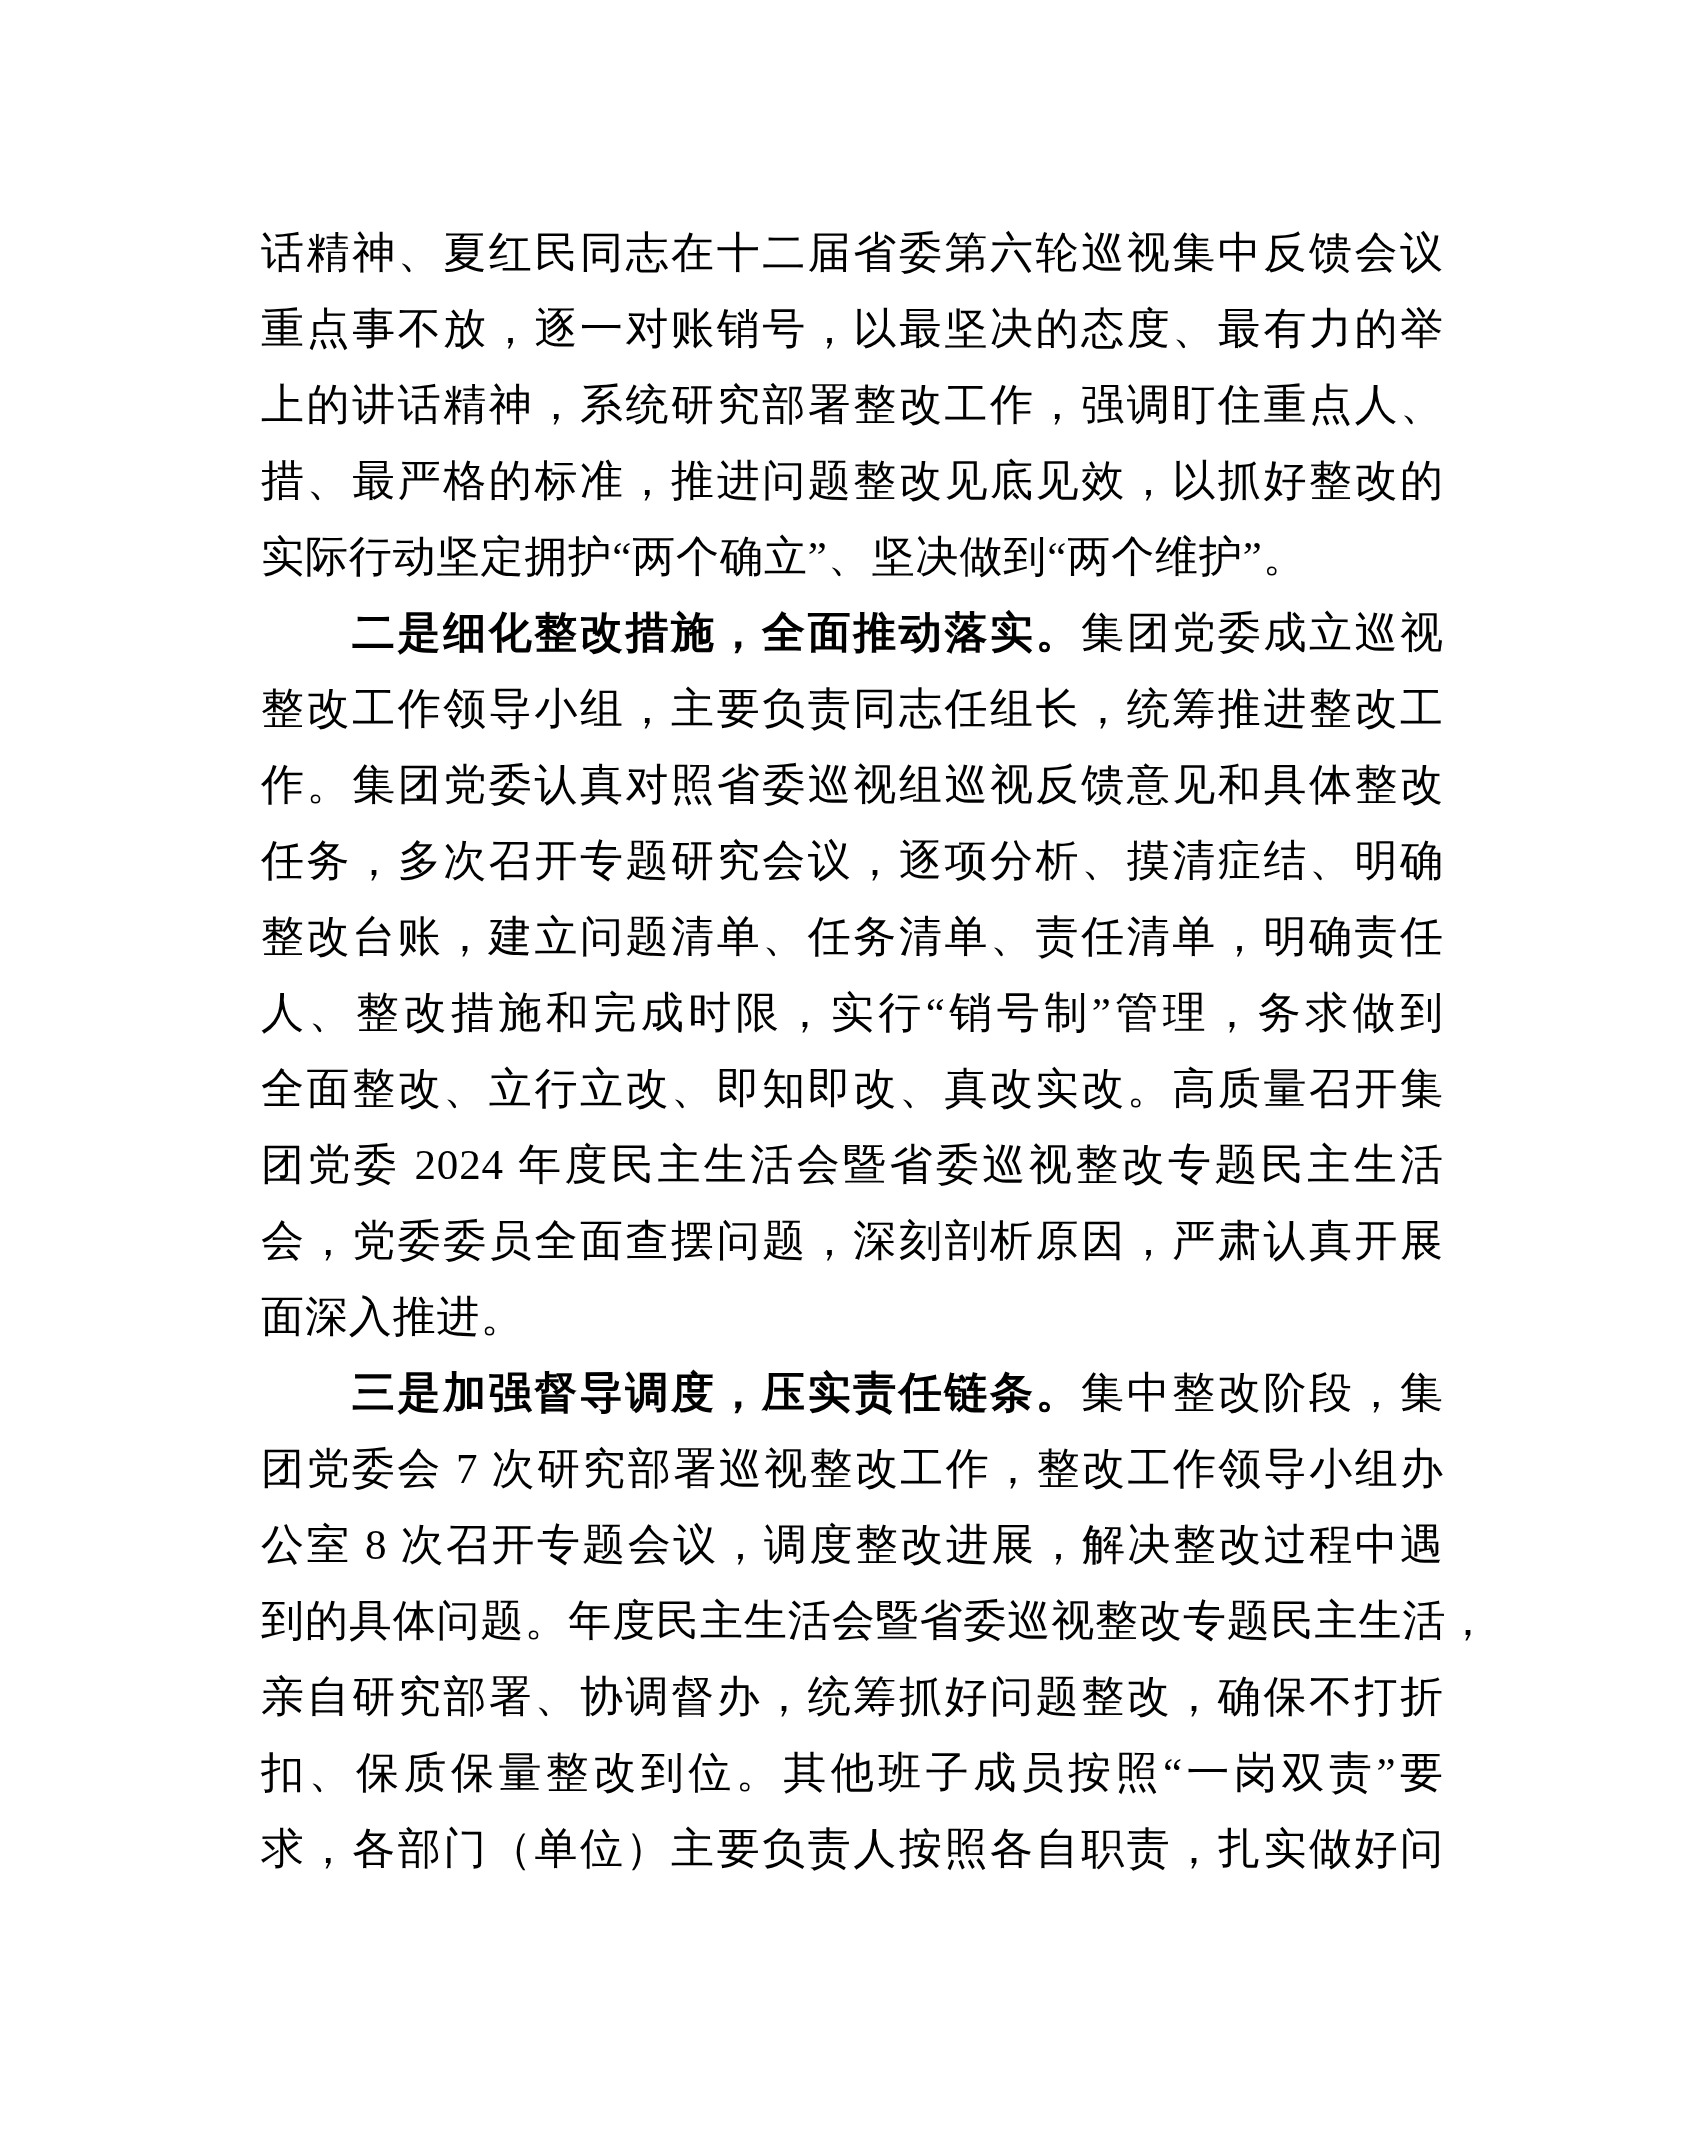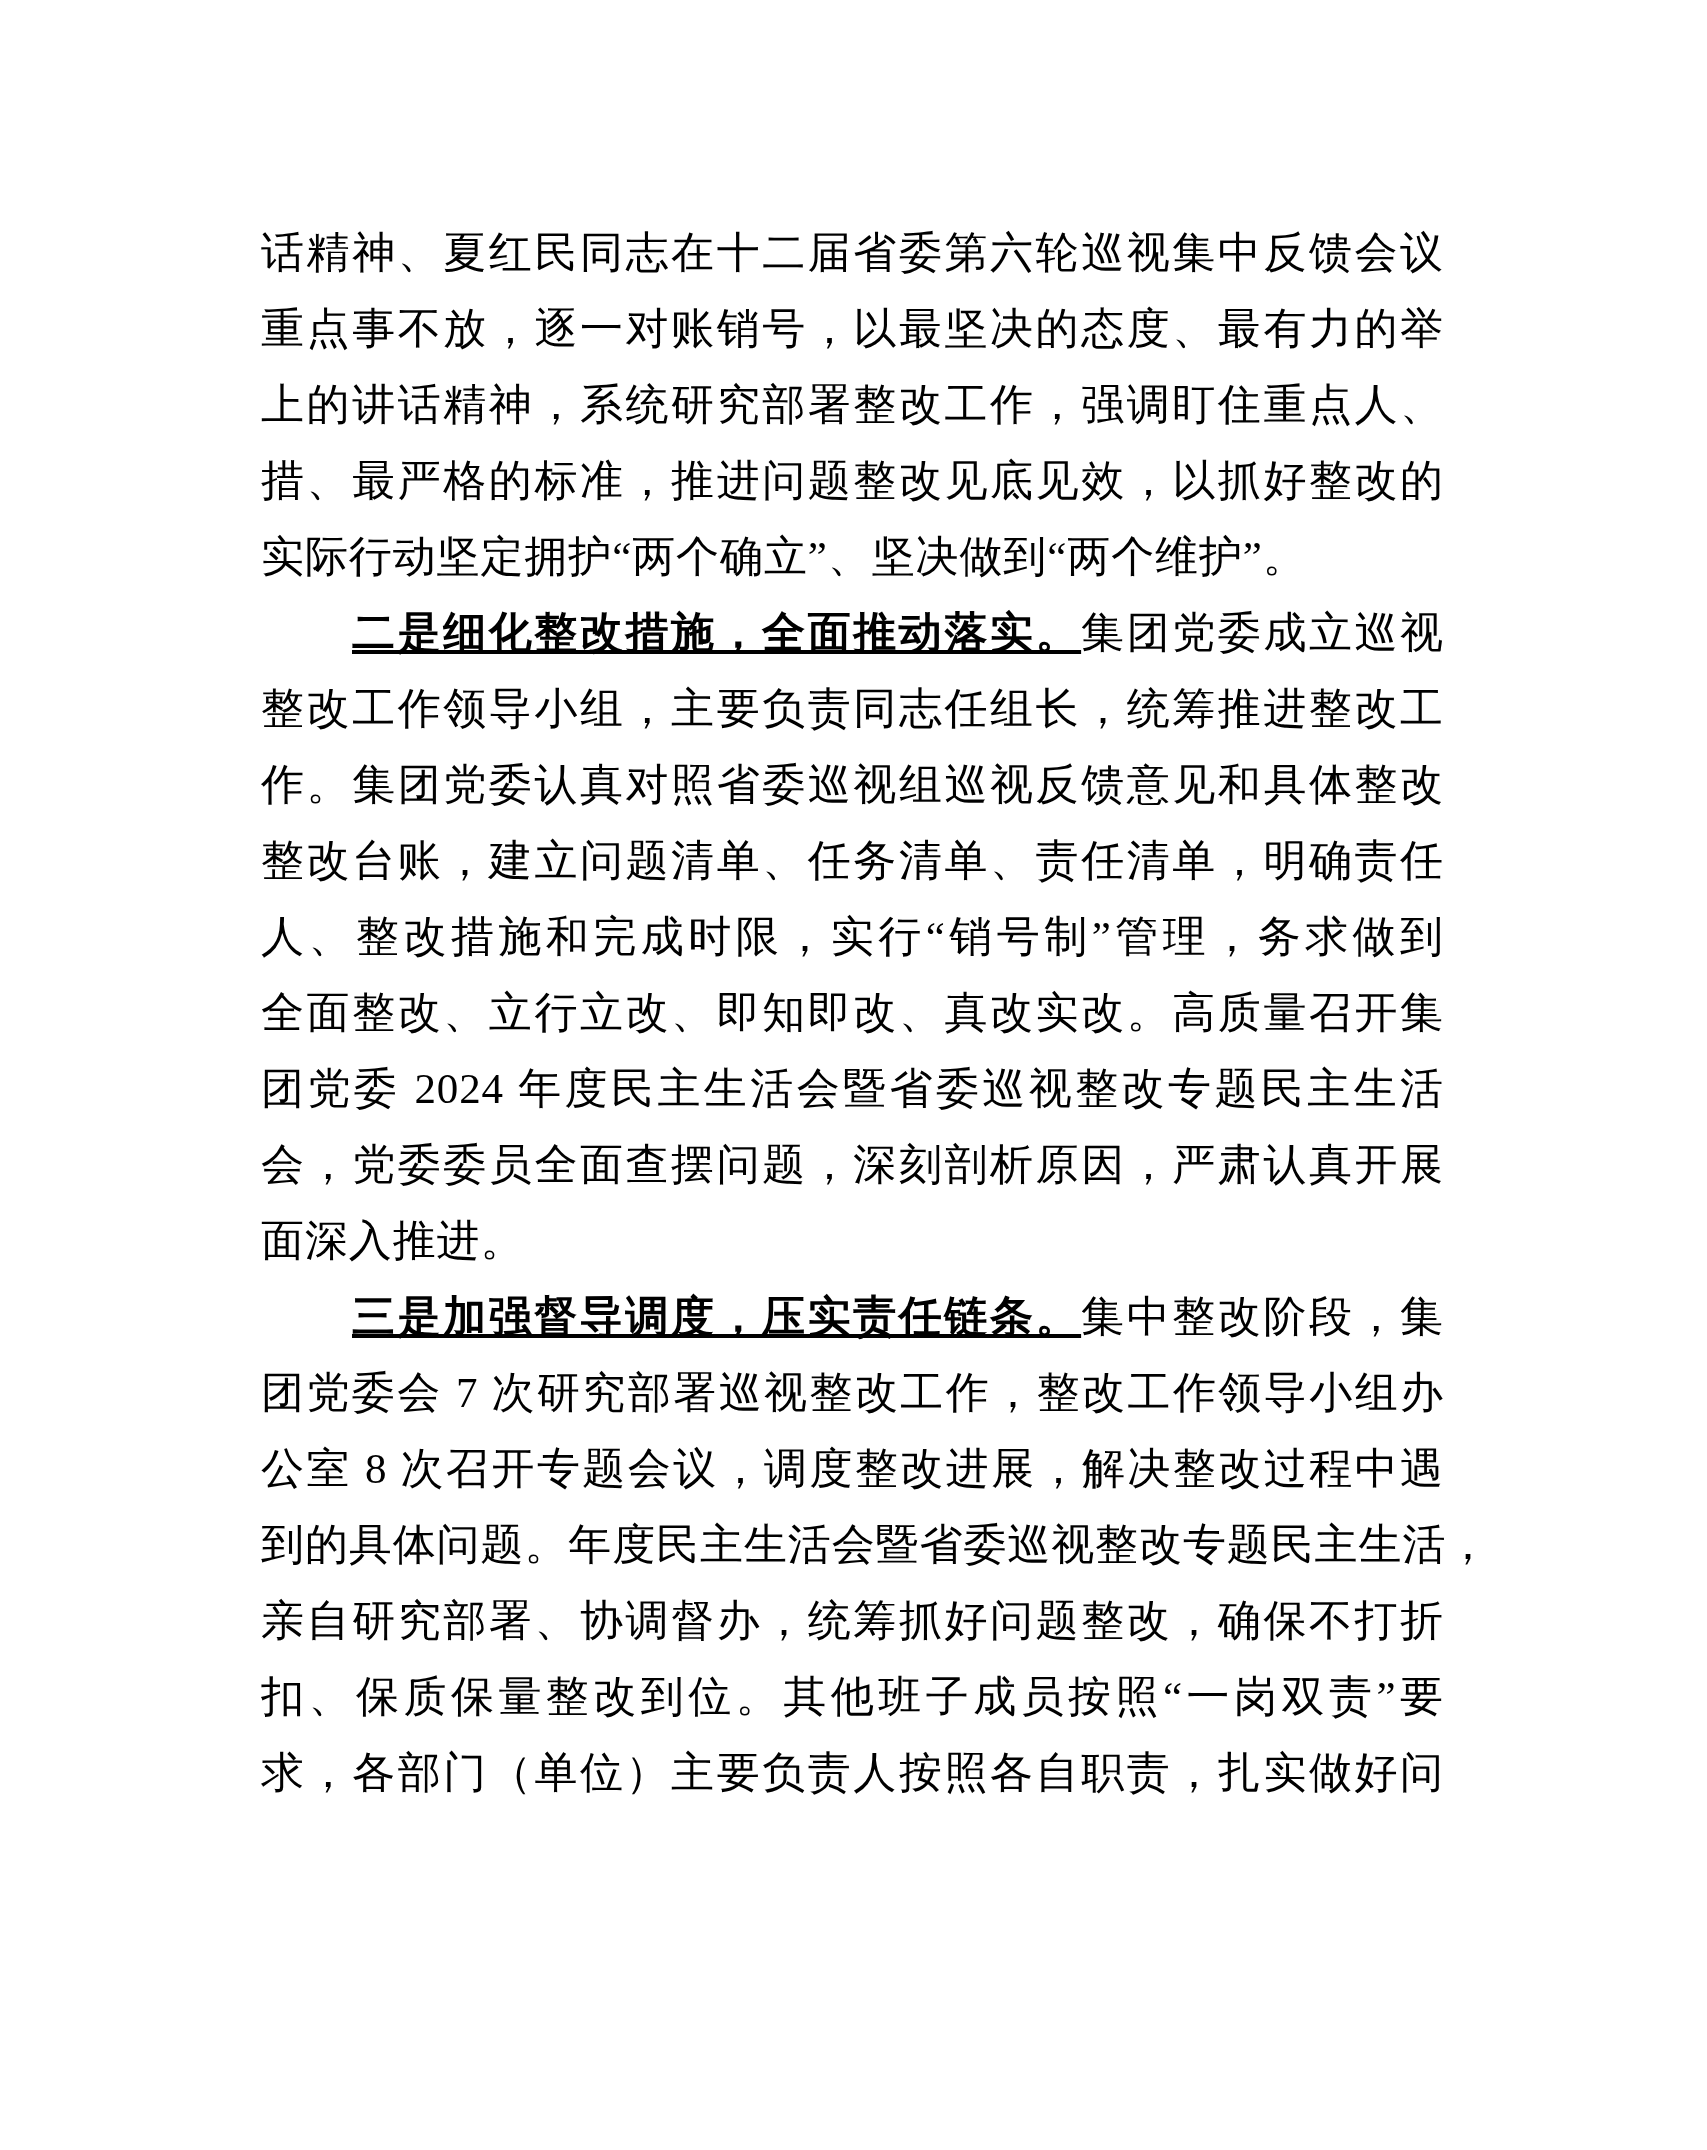--- a/index.html
+++ b/index.html
@@ -33,36 +33,36 @@
     color: #000000;
   }
   .line.flush {
     text-align-last: left;
   }
   .line.indent {
     text-indent: 91px;
   }
   .line .bold {
     font-weight: 700;
-    text-decoration: underline;
   }
 </style>
 </head>
 <body>
 
 <div class="page">
   <div class="content" id="content">
       <div class="line"><span>话精神、夏红民同志在十二届省委第六轮巡视集中反馈会议</span></div>
       <div class="line"><span>重点事不放，逐一对账销号，以最坚决的态度、最有力的举</span></div>
       <div class="line"><span>上的讲话精神，系统研究部署整改工作，强调盯住重点人、</span></div>
       <div class="line"><span>措、最严格的标准，推进问题整改见底见效，以抓好整改的</span></div>
       <div class="line flush"><span>实际行动坚定拥护“两个确立”、坚决做到“两个维护”。</span></div>
       <div class="line indent"><span class="bold">二是细化整改措施，全面推动落实。</span><span>集团党委成立巡视</span></div>
       <div class="line"><span>整改工作领导小组，主要负责同志任组长，统筹推进整改工</span></div>
       <div class="line"><span>作。集团党委认真对照省委巡视组巡视反馈意见和具体整改</span></div>
+      <div class="line"><span>任务，多次召开专题研究会议，逐项分析、摸清症结、明确</span></div>
       <div class="line"><span>整改台账，建立问题清单、任务清单、责任清单，明确责任</span></div>
       <div class="line"><span>人、整改措施和完成时限，实行“销号制”管理，务求做到</span></div>
       <div class="line"><span>全面整改、立行立改、即知即改、真改实改。高质量召开集</span></div>
       <div class="line"><span>团党委 2024 年度民主生活会暨省委巡视整改专题民主生活</span></div>
       <div class="line"><span>会，党委委员全面查摆问题，深刻剖析原因，严肃认真开展</span></div>
       <div class="line flush"><span>面深入推进。</span></div>
       <div class="line indent"><span class="bold">三是加强督导调度，压实责任链条。</span><span>集中整改阶段，集</span></div>
       <div class="line"><span>团党委会 7 次研究部署巡视整改工作，整改工作领导小组办</span></div>
       <div class="line"><span>公室 8 次召开专题会议，调度整改进展，解决整改过程中遇</span></div>
       <div class="line"><span>到的具体问题。年度民主生活会暨省委巡视整改专题民主生活，</span></div>

